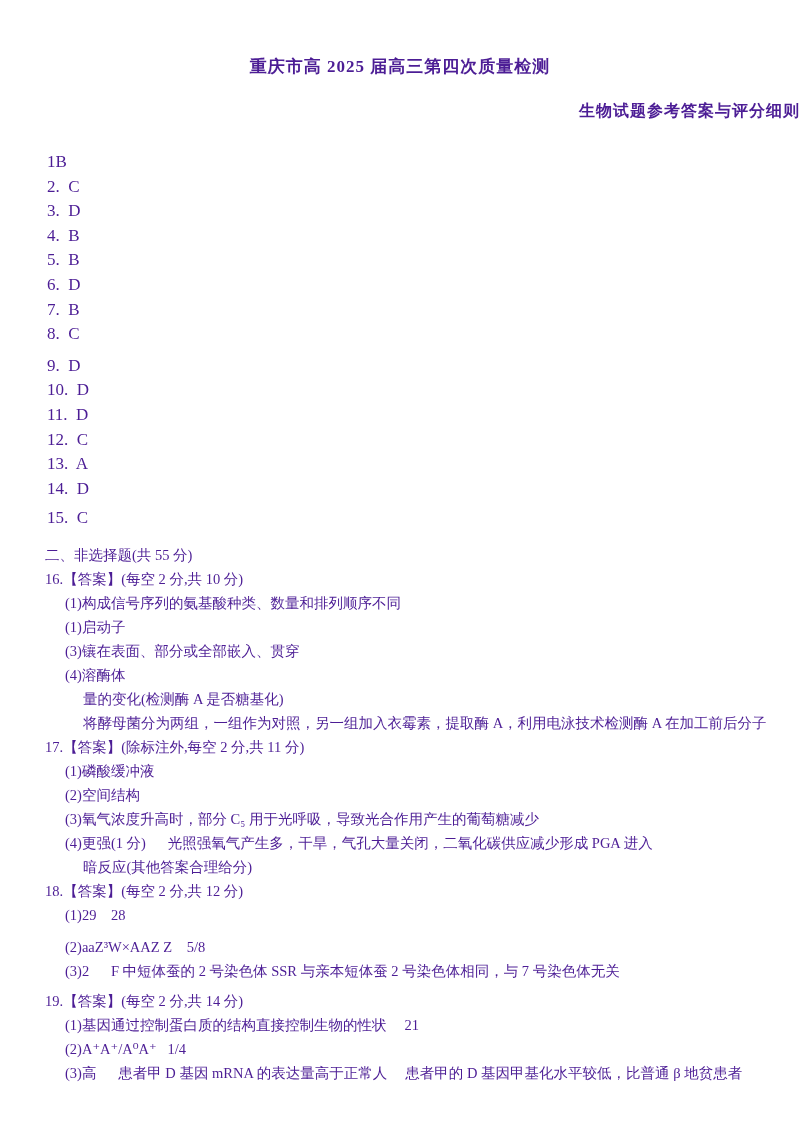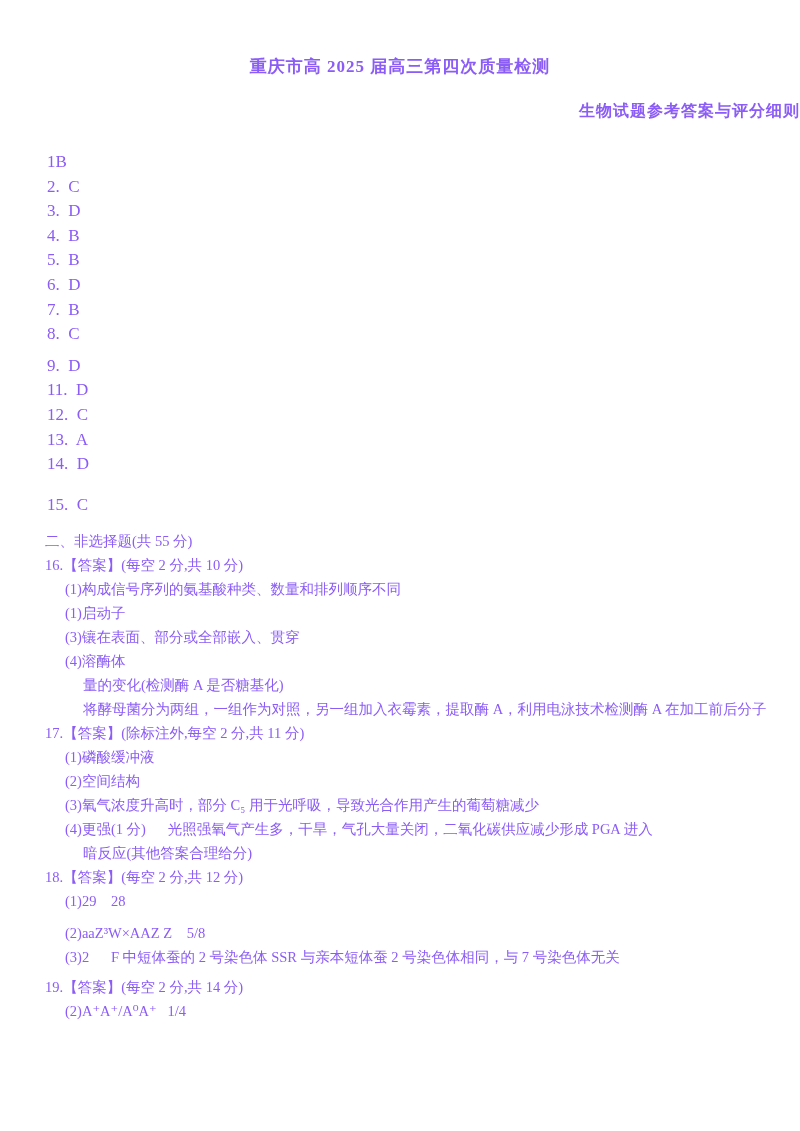--- a/index.html
+++ b/index.html
@@ -1,21 +1,21 @@
 <!DOCTYPE html>
 <html><head>
 <meta charset="utf-8">
 <style>
   html, body { margin: 0; padding: 0; background: #ffffff; }
   .page {
     position: relative;
     width: 800px;
     height: 1131px;
     background: #ffffff;
-    color: #8b5cf6;
+    color: #4c1d95;
     font-family: "Liberation Serif", "DejaVu Serif", serif;
     overflow: hidden;
     box-sizing: border-box;
   }
   .title {
     padding-top: 57px;
     text-align: center;
     font-size: 17px;
     font-weight: bold;
     line-height: 20px;
@@ -34,21 +34,21 @@
   .mcq {
     margin: 29px 0 0 47px;
     font-size: 17px;
   }
   .mcq-line {
     height: 24.6px;
     line-height: 24.6px;
     white-space: pre;
   }
   .gap-a { margin-top: 7px; }
-  .gap-b { margin-top: 16px; }
+  .gap-b { margin-top: 5px; }
   .ans-section {
     margin: 12px 20px 0 45px;
     font-size: 14.5px;
   }
   .line {
     line-height: 24px;
     white-space: pre-wrap;
   }
   .sub  { margin-left: 20px; }
   .para { margin-left: 38px; }
@@ -66,20 +66,21 @@
   <div class="mcq">
     <div class="mcq-line">1B</div>
     <div class="mcq-line">2.  C</div>
     <div class="mcq-line">3.  D</div>
     <div class="mcq-line">4.  B</div>
     <div class="mcq-line">5.  B</div>
     <div class="mcq-line">6.  D</div>
     <div class="mcq-line">7.  B</div>
     <div class="mcq-line">8.  C</div>
     <div class="mcq-line gap-a">9.  D</div>
+    <div class="mcq-line">10.  D</div>
     <div class="mcq-line">11.  D</div>
     <div class="mcq-line">12.  C</div>
     <div class="mcq-line">13.  A</div>
     <div class="mcq-line">14.  D</div>
     <div class="mcq-line gap-b">15.  C</div>
   </div>
 
   <div class="ans-section">
     <div class="line">二、非选择题(共 55 分)</div>
 
@@ -97,16 +98,18 @@
     <div class="line sub">(3)氧气浓度升高时，部分 C₅ 用于光呼吸，导致光合作用产生的葡萄糖减少</div>
     <div class="line sub">(4)更强(1 分)      光照强氧气产生多，干旱，气孔大量关闭，二氧化碳供应减少形成 PGA 进入</div>
     <div class="line para">暗反应(其他答案合理给分)</div>
 
     <div class="line">18.【答案】(每空 2 分,共 12 分)</div>
     <div class="line sub">(1)29    28</div>
     <div class="line sub sp-a">(2)aaZ³W×AAZ Z    5/8</div>
     <div class="line sub">(3)2      F 中短体蚕的 2 号染色体 SSR 与亲本短体蚕 2 号染色体相同，与 7 号染色体无关</div>
 
     <div class="line sp-b">19.【答案】(每空 2 分,共 14 分)</div>
+    <div class="line sub">(1)基因通过控制蛋白质的结构直接控制生物的性状     21</div>
     <div class="line sub">(2)A⁺A⁺/A⁰A⁺   1/4</div>
+    <div class="line sub">(3)高      患者甲 D 基因 mRNA 的表达量高于正常人     患者甲的 D 基因甲基化水平较低，比普通 β 地贫患者</div>
   </div>
 
 </div>
 
 </body></html>

